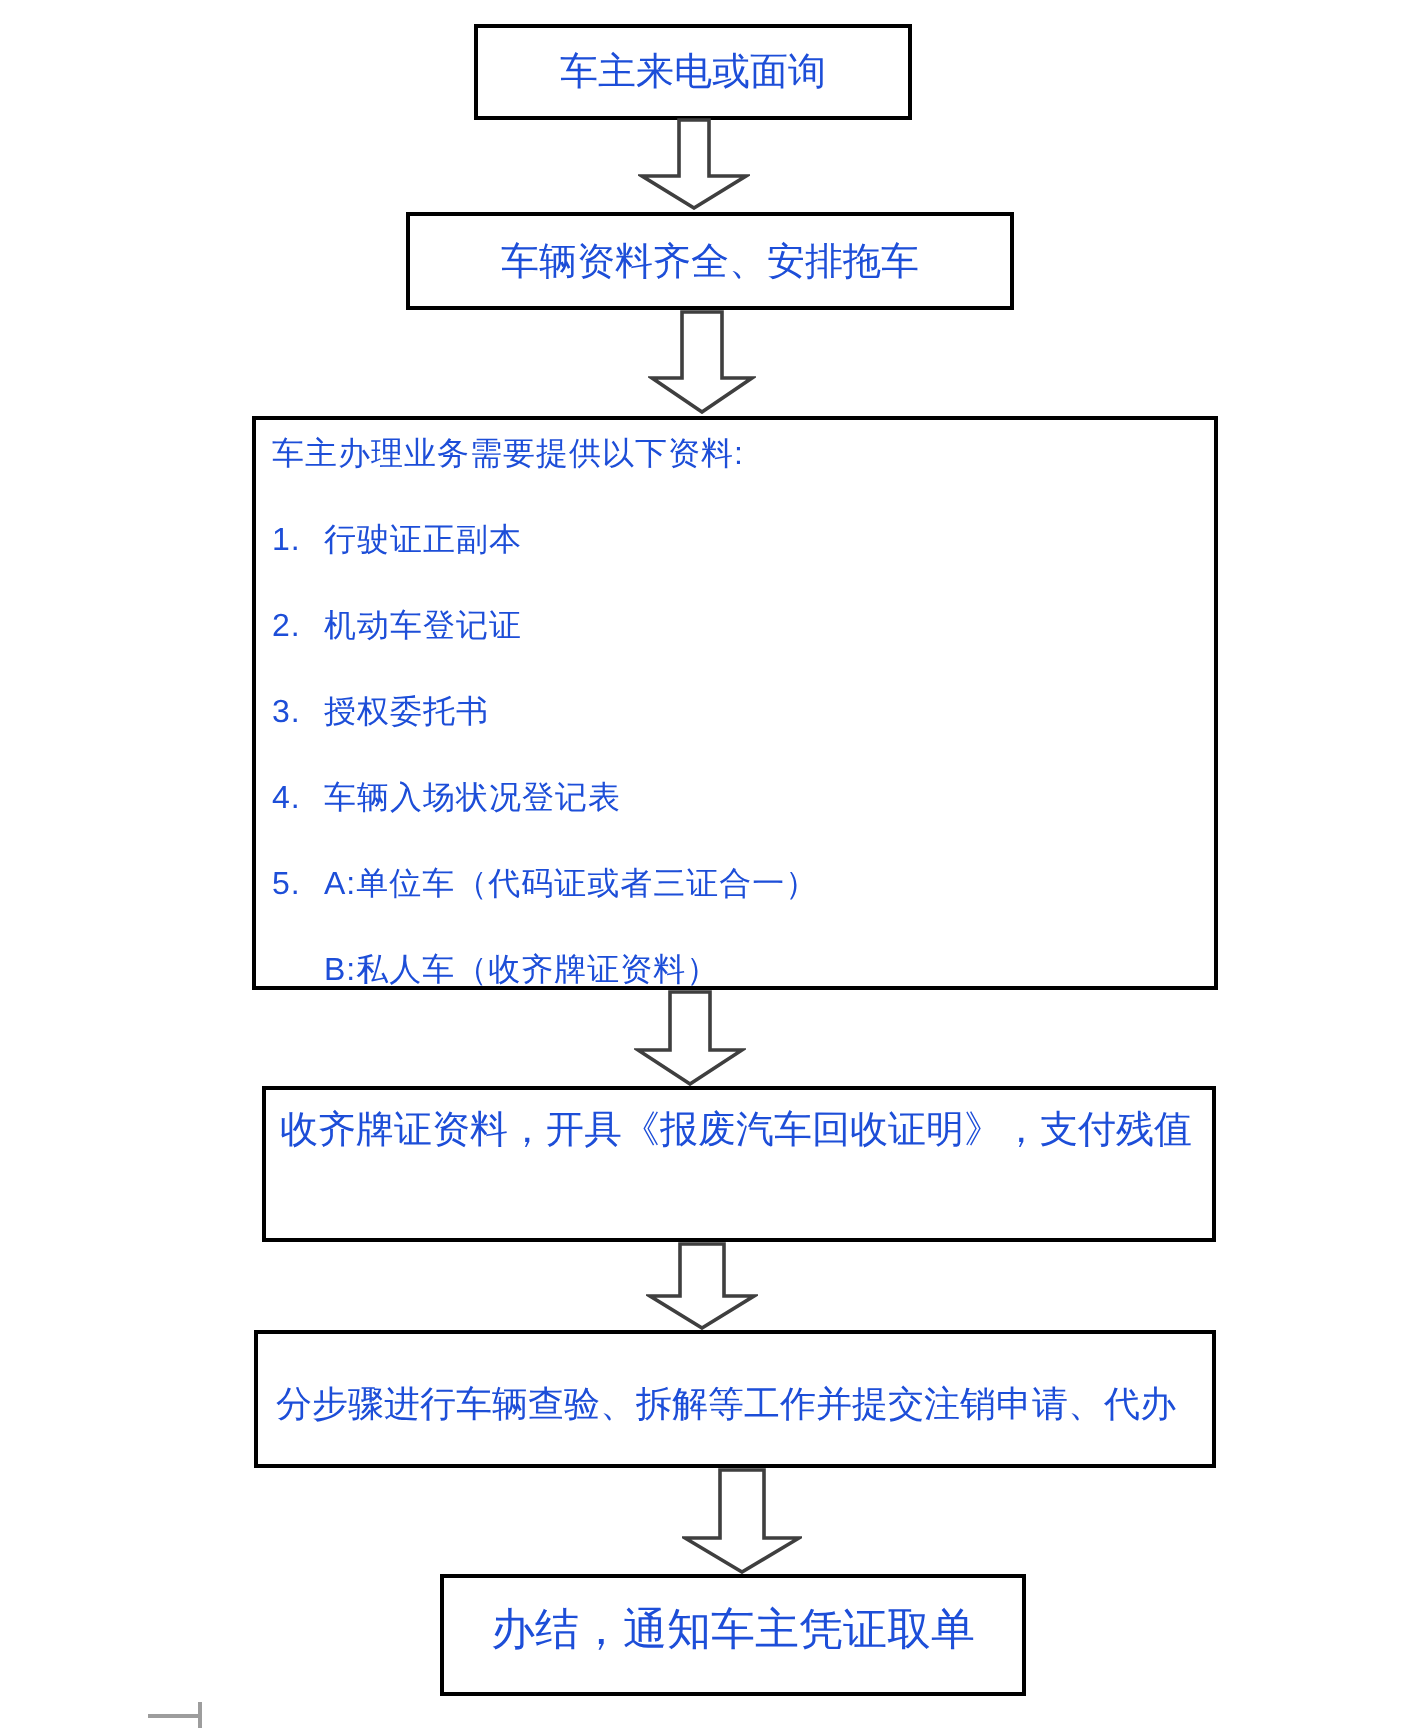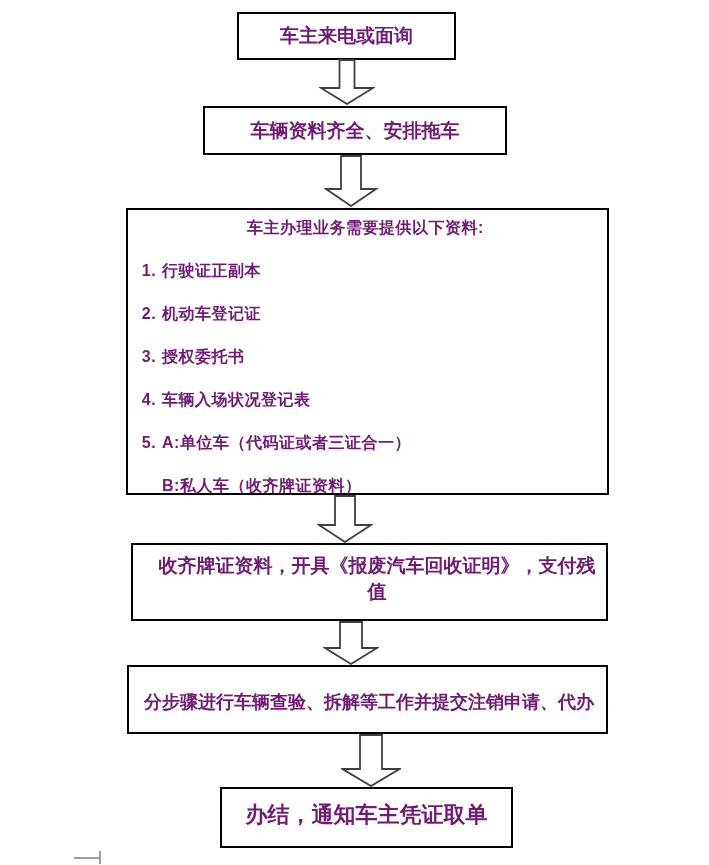--- a/index.html
+++ b/index.html
@@ -1,42 +1,41 @@
 <!DOCTYPE html>
 <html><head>
 <meta charset="utf-8">
 <style>
   html,body{margin:0;padding:0;background:#ffffff;}
   .page{
     position:relative;
     width:647px;height:865px;
     background:#ffffff;
     font-family:"Liberation Sans","DejaVu Sans",sans-serif;
-    font-weight:700;
-    color:#701a75;
+    font-weight:400;
+    color:#1d4ed8;
     overflow:hidden;
   }
   .box{
     position:absolute;
     border:2px solid #000;
     background:#fff;
     box-sizing:border-box;
-    text-align:center;
   }
   .box-center{
     display:flex;align-items:center;justify-content:center;
     text-align:center;
   }
   .box1{left:237px;top:12px;width:219px;height:48px;font-size:19px;}
   .box2{left:203px;top:106px;width:304px;height:49px;font-size:19px;justify-content:center;}
   .box3{left:126px;top:208px;width:483px;height:287px;font-size:16px;padding:7px 12px 0 8px;}
   .b3-title{line-height:22px;letter-spacing:0.5px;}
   .list-row{margin-top:21px;line-height:22px;display:flex;letter-spacing:0.5px;}
   .list-num{flex:0 0 26px;width:26px;}
-  .box4{left:131px;top:543px;width:477px;height:78px;font-size:19px;padding:8px 6px 0 21px;line-height:26px;}
+  .box4{left:131px;top:543px;width:477px;height:78px;font-size:19px;padding:8px 6px 0 7px;line-height:26px;}
   .box5{left:127px;top:665px;width:481px;height:69px;font-size:18px;padding:19px 6px 0 9px;}
   .box5 .line{line-height:32px;white-space:nowrap;}
   .box6{left:220px;top:787px;width:293px;height:61px;font-size:22px;padding-bottom:6px;}
   .arrow{position:absolute;}
   .frag-h{position:absolute;left:74px;top:857px;width:27px;height:2px;background:#9d9d9d;}
   .frag-v{position:absolute;left:99px;top:851px;width:2px;height:13px;background:#9d9d9d;}
 </style>
 </head>
 <body>
 

